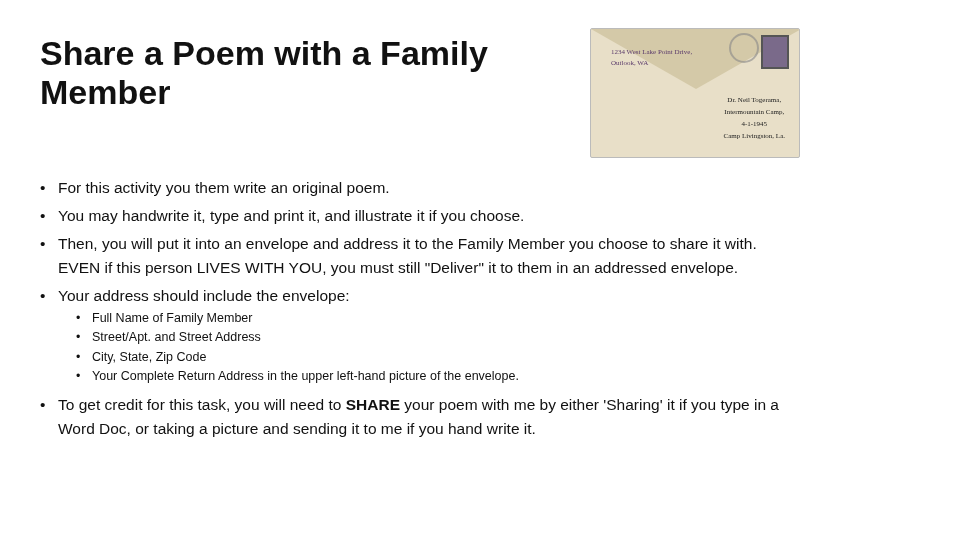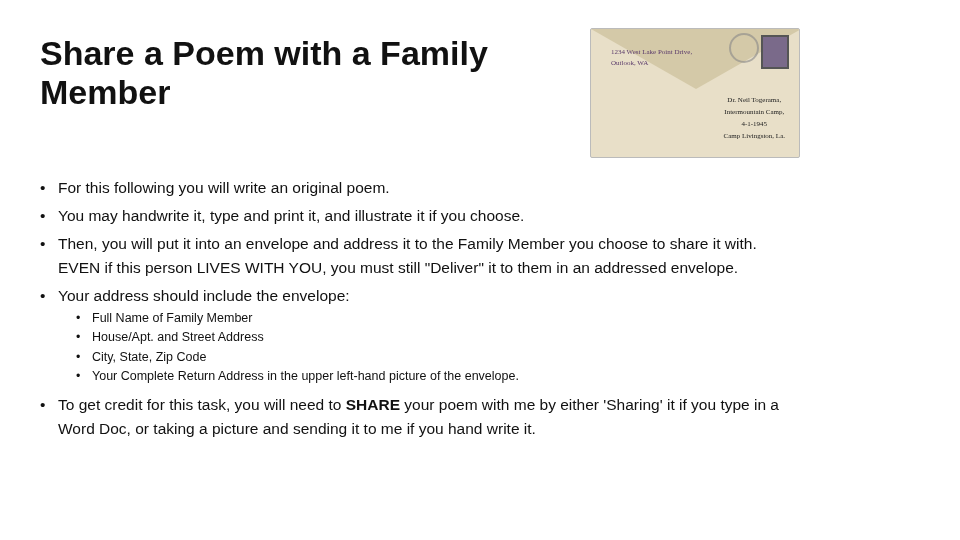--- a/index.html
+++ b/index.html
@@ -184,21 +184,21 @@
           <span>Camp Livingston, La.</span>
         </div>
       </div>
     </div>
   </div>
 
   <div class="content">
 
     <div class="bullet-item">
       <span class="bullet-dot">•</span>
-      <span class="bullet-text">For this following you will write an original poem.</span>
+      <span class="bullet-text">For this activity you them write an original poem.</span>
     </div>
 
     <div class="bullet-item">
       <span class="bullet-dot">•</span>
       <span class="bullet-text">You may handwrite it, type and print it, and illustrate it if you choose.</span>
     </div>
 
     <div class="bullet-item">
       <span class="bullet-dot">•</span>
       <span class="bullet-text">Then, you will put it into an envelope and address it to the Family Member you choose to share it with. EVEN if this person LIVES WITH YOU, you must still "Deliver" it to them in an addressed envelope.</span>
@@ -208,21 +208,21 @@
       <span class="bullet-dot">•</span>
       <span class="bullet-text">
         <span>Your address should include the envelope:</span>
         <div class="sub-bullets">
           <div class="sub-bullet-item">
             <span class="sub-bullet-dot">•</span>
             <span class="sub-bullet-text">Full Name of Family Member</span>
           </div>
           <div class="sub-bullet-item">
             <span class="sub-bullet-dot">•</span>
-            <span class="sub-bullet-text">House/Apt. and Street Address</span>
+            <span class="sub-bullet-text">Street/Apt. and Street Address</span>
           </div>
           <div class="sub-bullet-item">
             <span class="sub-bullet-dot">•</span>
             <span class="sub-bullet-text">City, State, Zip Code</span>
           </div>
           <div class="sub-bullet-item">
             <span class="sub-bullet-dot">•</span>
             <span class="sub-bullet-text">Your Complete Return Address in the upper left-hand picture of the envelope.</span>
           </div>
         </div>

